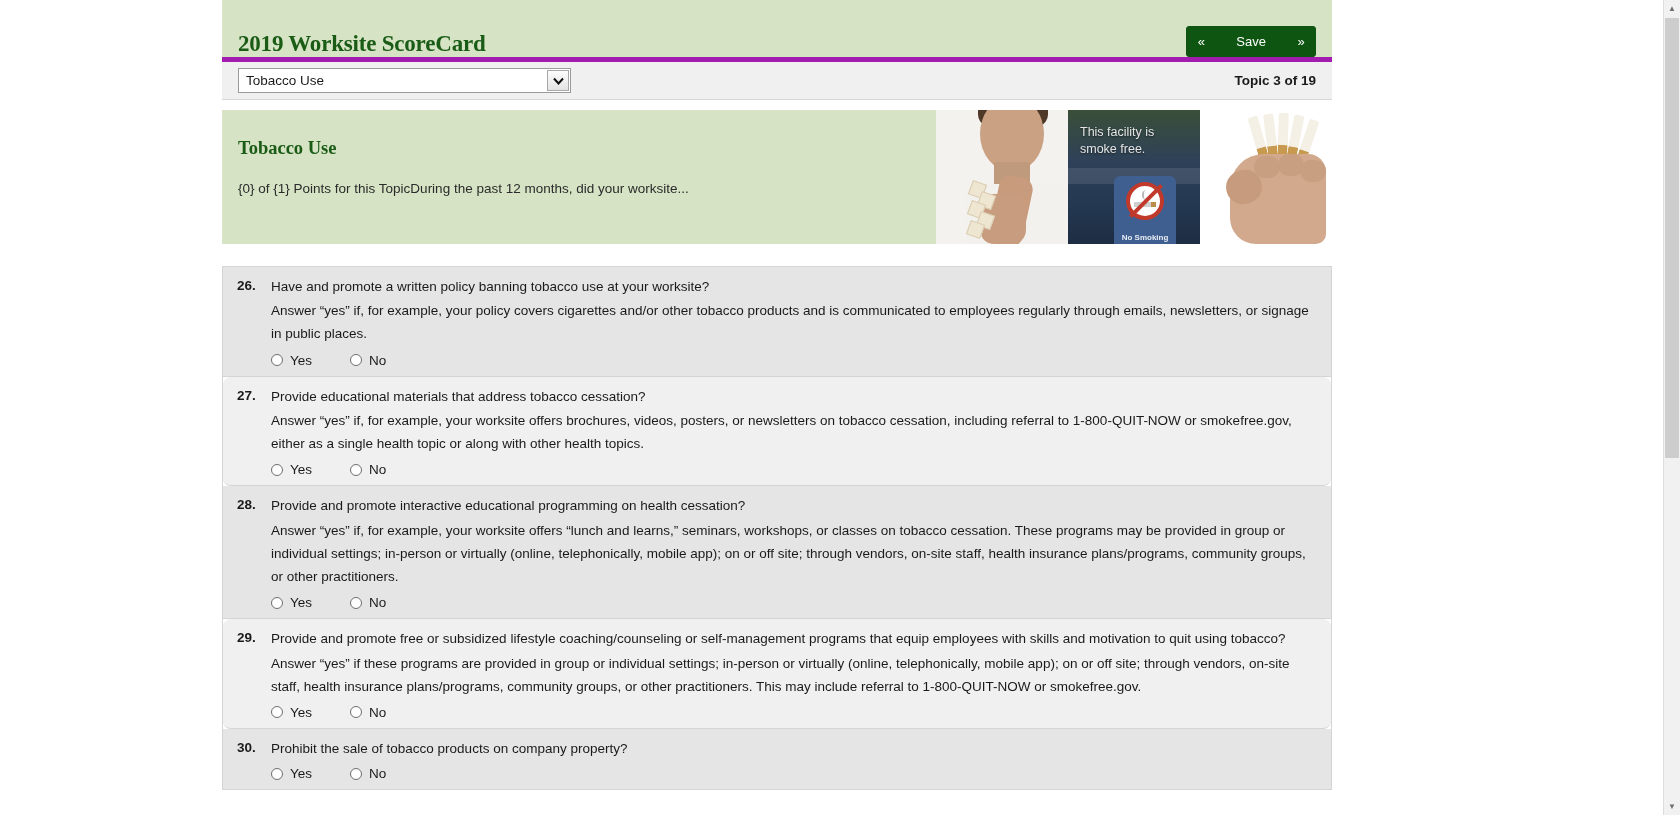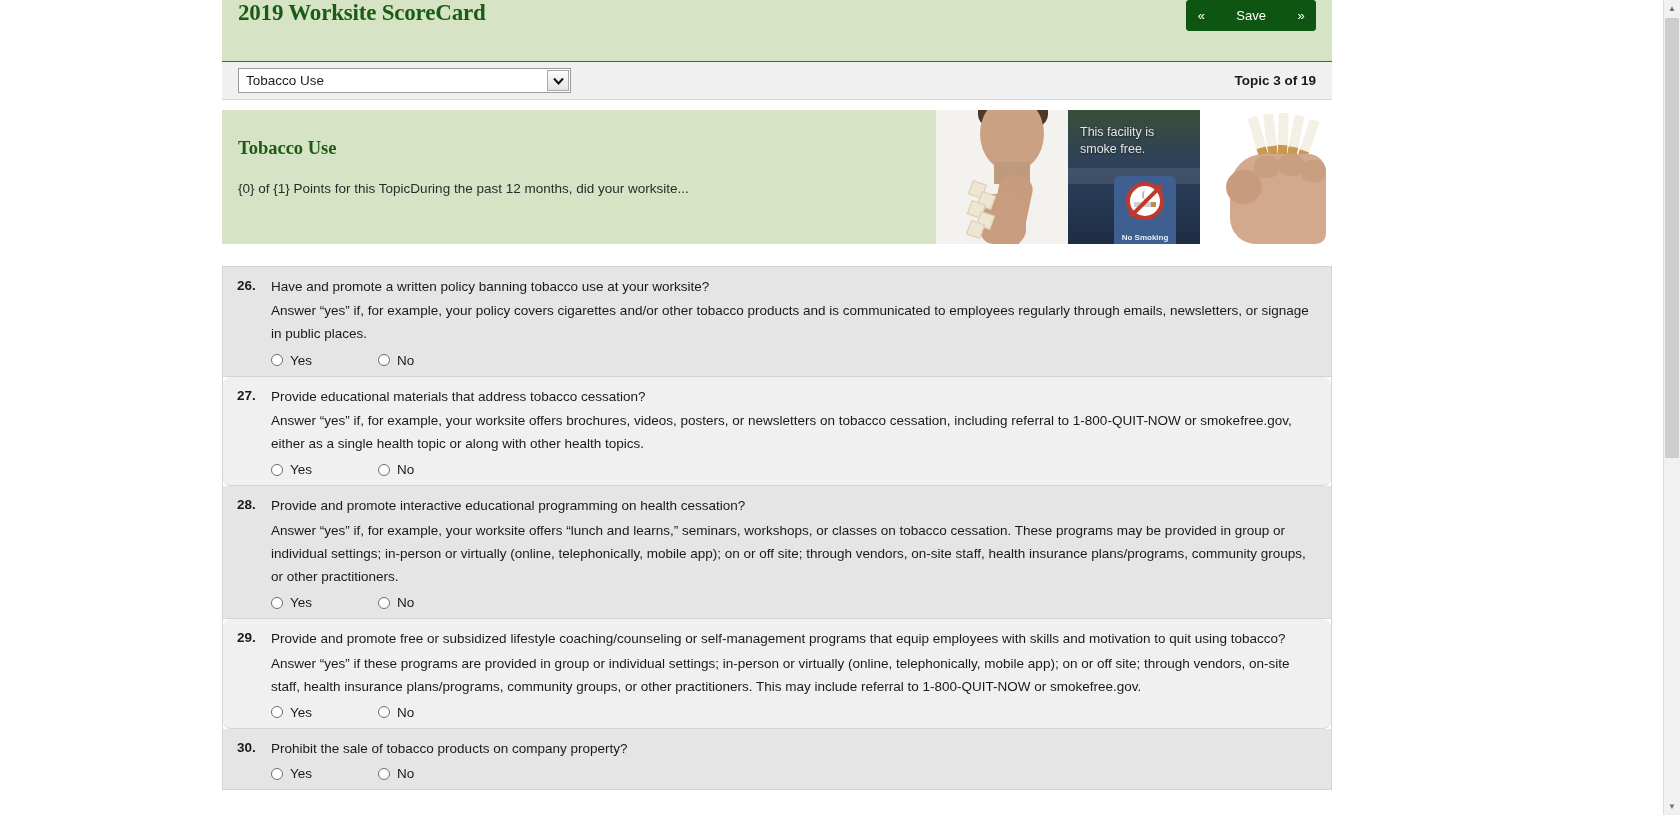--- a/index.html
+++ b/index.html
@@ -49,23 +49,23 @@
     left: 222px; top: 0;
     width: 1110px;
   }
 
   
   .header-band {
     background: #d6e3c4;
     height: 62px;
     padding: 0 16px 0 16px;
     display: flex;
-    align-items: flex-start;
+    align-items: flex-end;
     justify-content: space-between;
-    border-bottom: 1px solid #a21caf;
+    border-bottom: 5px solid #a21caf;
   }
   .app-title {
     font-family: "Liberation Serif", serif;
     font-size: 23px;
     font-weight: bold;
     color: #1a5c16;
     letter-spacing: -0.2px;
   }
   .btn-group {
     display: flex;
@@ -332,21 +332,21 @@
   .q-help {
     font-size: 13.5px;
     color: #1a1a1a;
     line-height: 1.72;
     margin-top: 2px;
   }
   .q-options {
     margin-top: 7px;
     display: flex;
     align-items: center;
-    gap: 28px;
+    gap: 0;
   }
   .opt {
     display: flex;
     align-items: center;
     cursor: pointer;
   }
   .radio {
     width: 12px; height: 12px;
     border: 1px solid #6e6e6e;
     border-radius: 50%;

